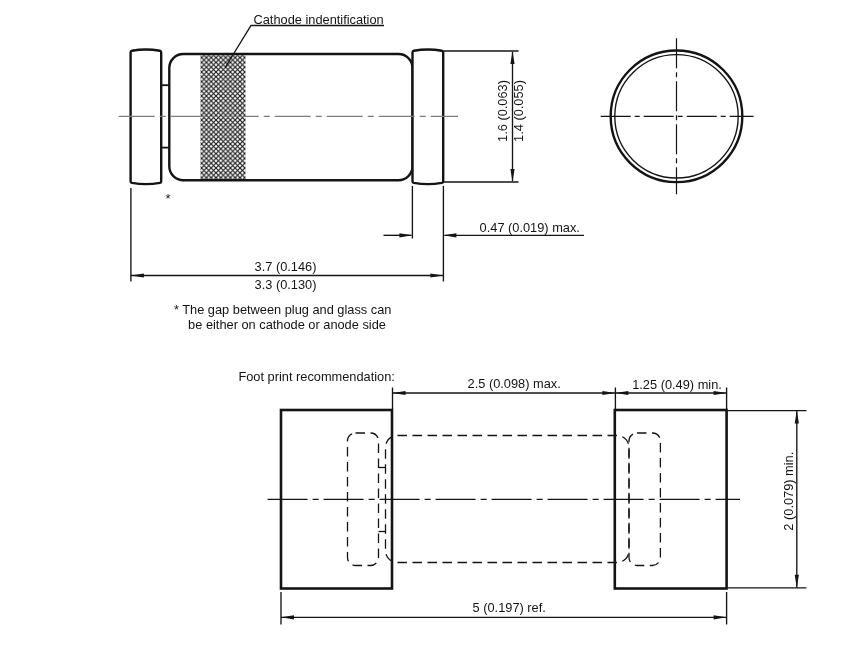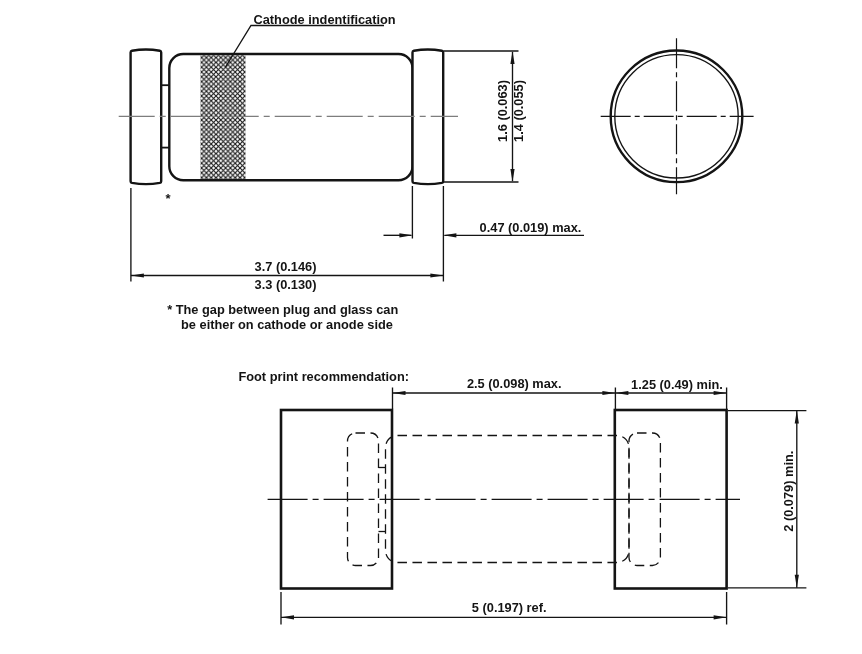--- a/index.html
+++ b/index.html
@@ -1,16 +1,16 @@
 <!DOCTYPE html>
 <html><head>
 <meta charset="utf-8">
 <style>
   html,body{margin:0;padding:0;background:#ffffff;}
-  .wrap{width:862px;height:654px;position:relative;background:#a16207;overflow:hidden;font-weight:bold;}
+  .wrap{width:862px;height:654px;position:relative;background:#a16207;overflow:hidden;}
   text{font-family:"Liberation Sans",sans-serif;fill:#141414;}
 </style>
 </head>
 <body>
 <div class="wrap">
 <svg width="862" height="654" viewBox="0 0 862 654">
   <defs>
     <pattern id="xh" width="4.8" height="4.8" patternUnits="userSpaceOnUse">
       <path d="M-1 1 L1 -1 M0 4.8 L4.8 0 M3.8 5.8 L5.8 3.8" stroke="#1a1a1a" stroke-width="1.15" fill="none"></path>
       <path d="M-1 3.8 L1 5.8 M0 0 L4.8 4.8 M3.8 -1 L5.8 1" stroke="#1a1a1a" stroke-width="1.15" fill="none"></path>

